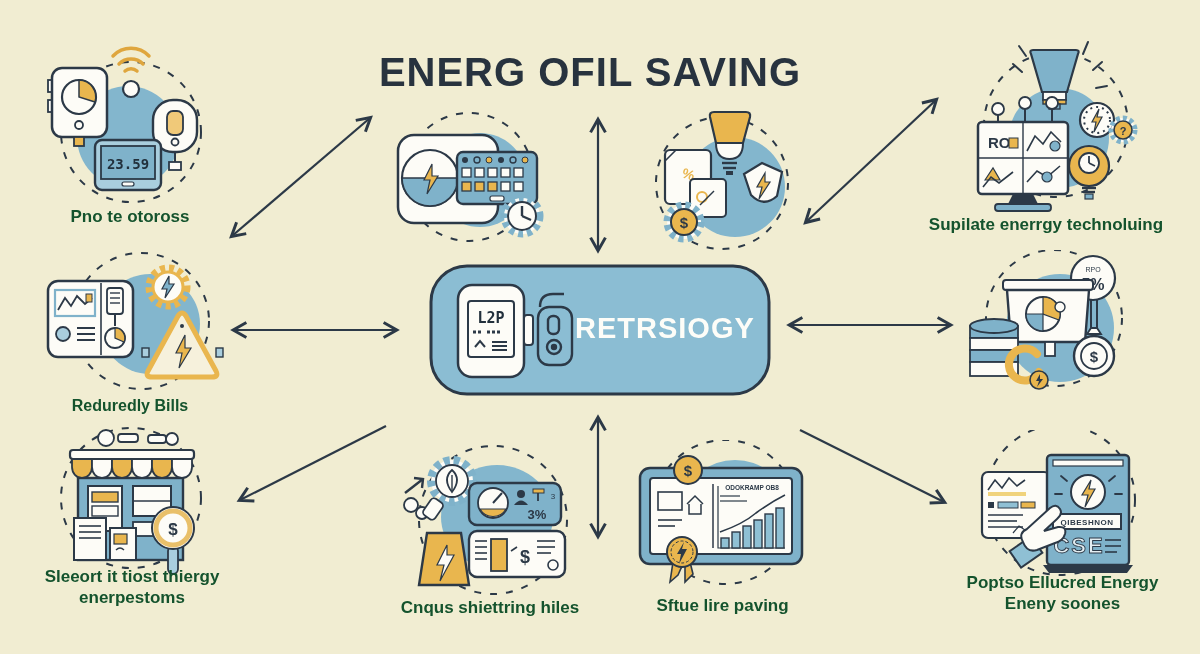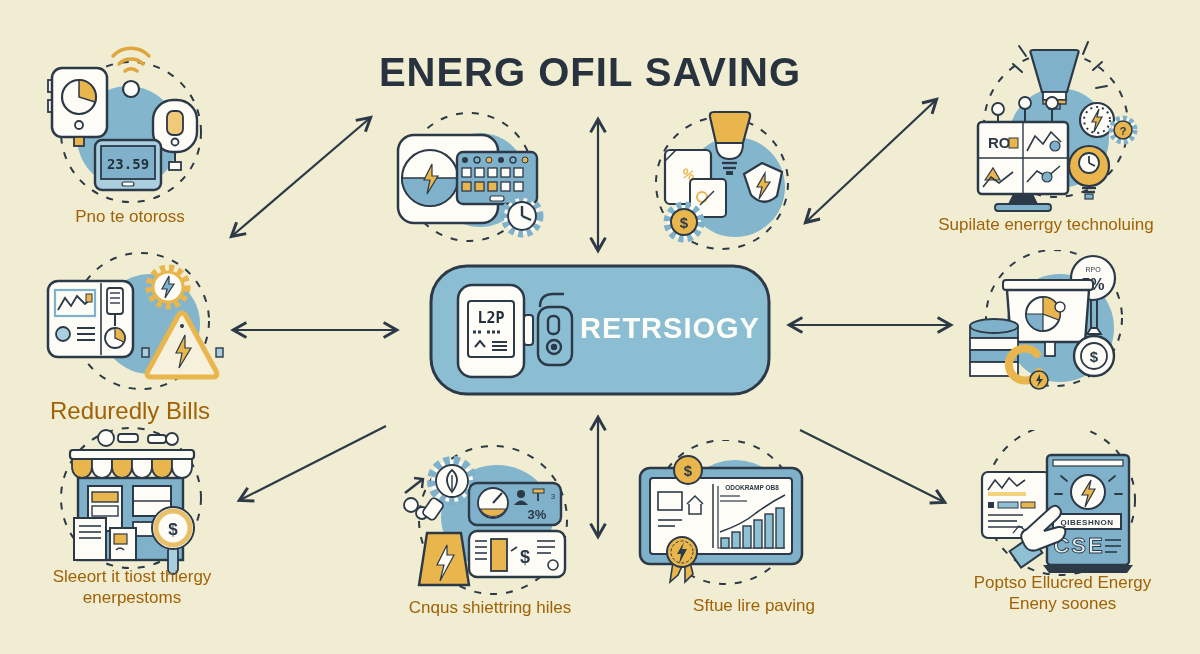--- a/index.html
+++ b/index.html
@@ -1,23 +1,23 @@
 <!DOCTYPE html>
 <html><head>
 <meta charset="utf-8">
 <style>
   html,body{margin:0;padding:0;background:#e7e3c9;}
   .canvas{position:relative;width:1200px;height:654px;background:#f1edd2;overflow:hidden;
           font-family:"Liberation Sans",sans-serif;color:#2c3947;padding-left:25px;}
   .abs{position:absolute;}
   .title{position:absolute;left:300px;top:50px;width:580px;text-align:center;
          font-size:40px;font-weight:800;letter-spacing:1px;color:#28333f;}
-  .lbl{position:absolute;font-weight:400;font-size:17px;line-height:1.25;
-       color:#a16207;text-align:center;}
-  .hub-text{position:absolute;left:575px;top:312px;width:190px;text-align:center;
+  .lbl{position:absolute;font-weight:700;font-size:17px;line-height:1.25;
+       color:#14532d;text-align:center;}
+  .hub-text{position:absolute;left:575px;top:312px;width:190px;text-align:left;
             font-size:29px;font-weight:800;letter-spacing:1px;color:#fdfdf8;}
   svg{display:block;}
   text{font-family:"Liberation Sans",sans-serif;}
   .seg{font-family:"DejaVu Sans Mono",monospace;}
 </style>
 </head>
 <body>
 
 <div class="canvas">
 
@@ -126,21 +126,21 @@
       <path d="M134 26 L127 39 L132 39 L130 48 L139 34 L134 34 Z" fill="#7fb2ca" stroke="#2c3947" stroke-width="1.2"></path>
     </g>
     <g>
       <rect x="107" y="98" width="7" height="9" fill="#a9cede" stroke="#2c3947" stroke-width="1.4"></rect>
       <rect x="181" y="98" width="7" height="9" fill="#a9cede" stroke="#2c3947" stroke-width="1.4"></rect>
       <path d="M143 66 Q147 60 151 66 L181 121 Q184 127 177 127 L117 127 Q110 127 113 121 Z" fill="#f6f1dc" stroke="#e9b64e" stroke-width="5"></path>
       <circle cx="147" cy="76" r="2" fill="#2c3947"></circle>
       <path d="M150 85 L141 103 L147 103 L144 118 L156 98 L150 98 Z" fill="#e9b64e" stroke="#2c3947" stroke-width="1.2"></path>
     </g>
   </svg>
-  <div class="lbl" style="left:30px;top:396px;width:200px;font-size:24px;">Reduredly Bills</div>
+  <div class="lbl" style="left:30px;top:396px;width:200px;font-size:16px;">Reduredly Bills</div>
 
   <svg class="abs" style="left:30px;top:420px" width="215" height="165" viewBox="0 0 215 165">
     <circle cx="101" cy="78" r="70" fill="none" stroke="#2c3947" stroke-width="2" stroke-dasharray="7 9"></circle>
     <g fill="#fdfcf7" stroke="#2c3947" stroke-width="1.8">
       <circle cx="76" cy="18" r="8"></circle>
         <rect x="88" y="14" width="20" height="8" rx="3"></rect>
       <rect x="118" y="15" width="18" height="8" rx="3"></rect>
         <circle cx="142" cy="19" r="6"></circle>
     </g>
     <g>
@@ -422,21 +422,21 @@
       <text x="63" y="36" font-size="15" font-weight="bold" fill="#2c3947" text-anchor="middle">$</text>
     </g>
     <g>
       <path d="M48 122 L45 142 L53 135 L57 126 Z" fill="#e9b64e" stroke="#2c3947" stroke-width="1.6"></path>
       <path d="M60 126 L60 142 L68 134 L65 122 Z" fill="#e9b64e" stroke="#2c3947" stroke-width="1.6"></path>
       <circle cx="57" cy="112" r="15" fill="#e9b64e" stroke="#2c3947" stroke-width="2"></circle>
       <circle cx="57" cy="112" r="11" fill="none" stroke="#2c3947" stroke-width="1" stroke-dasharray="3 2"></circle>
       <path d="M59 102 L52 114 L56 114 L54 124 L62 109 L57 109 Z" fill="#2c3947"></path>
     </g>
   </svg>
-  <div class="lbl" style="left:630px;top:595px;width:185px;text-align:right;">Sftue lire paving</div>
+  <div class="lbl" style="left:630px;top:595px;width:185px;">Sftue lire paving</div>
 
   <svg class="abs" style="left:955px;top:430px" width="215" height="155" viewBox="0 0 215 155">
     <circle cx="105" cy="70" r="75" fill="none" stroke="#2c3947" stroke-width="2" stroke-dasharray="7 9"></circle>
     <g>
       <rect x="27" y="42" width="68" height="66" rx="6" fill="#fdfcf7" stroke="#2c3947" stroke-width="2.2"></rect>
       <polyline points="33,60 40,50 47,58 54,48 62,56 70,50" fill="none" stroke="#2c3947" stroke-width="1.6"></polyline>
       <rect x="33" y="62" width="38" height="4" fill="#f0d37c"></rect>
       <rect x="33" y="72" width="6" height="6" fill="#2c3947"></rect>
       <rect x="43" y="72" width="20" height="6" fill="#8fc0d4" stroke="#2c3947" stroke-width="1"></rect>
       <rect x="66" y="72" width="14" height="6" fill="#e9b64e" stroke="#2c3947" stroke-width="1"></rect>

